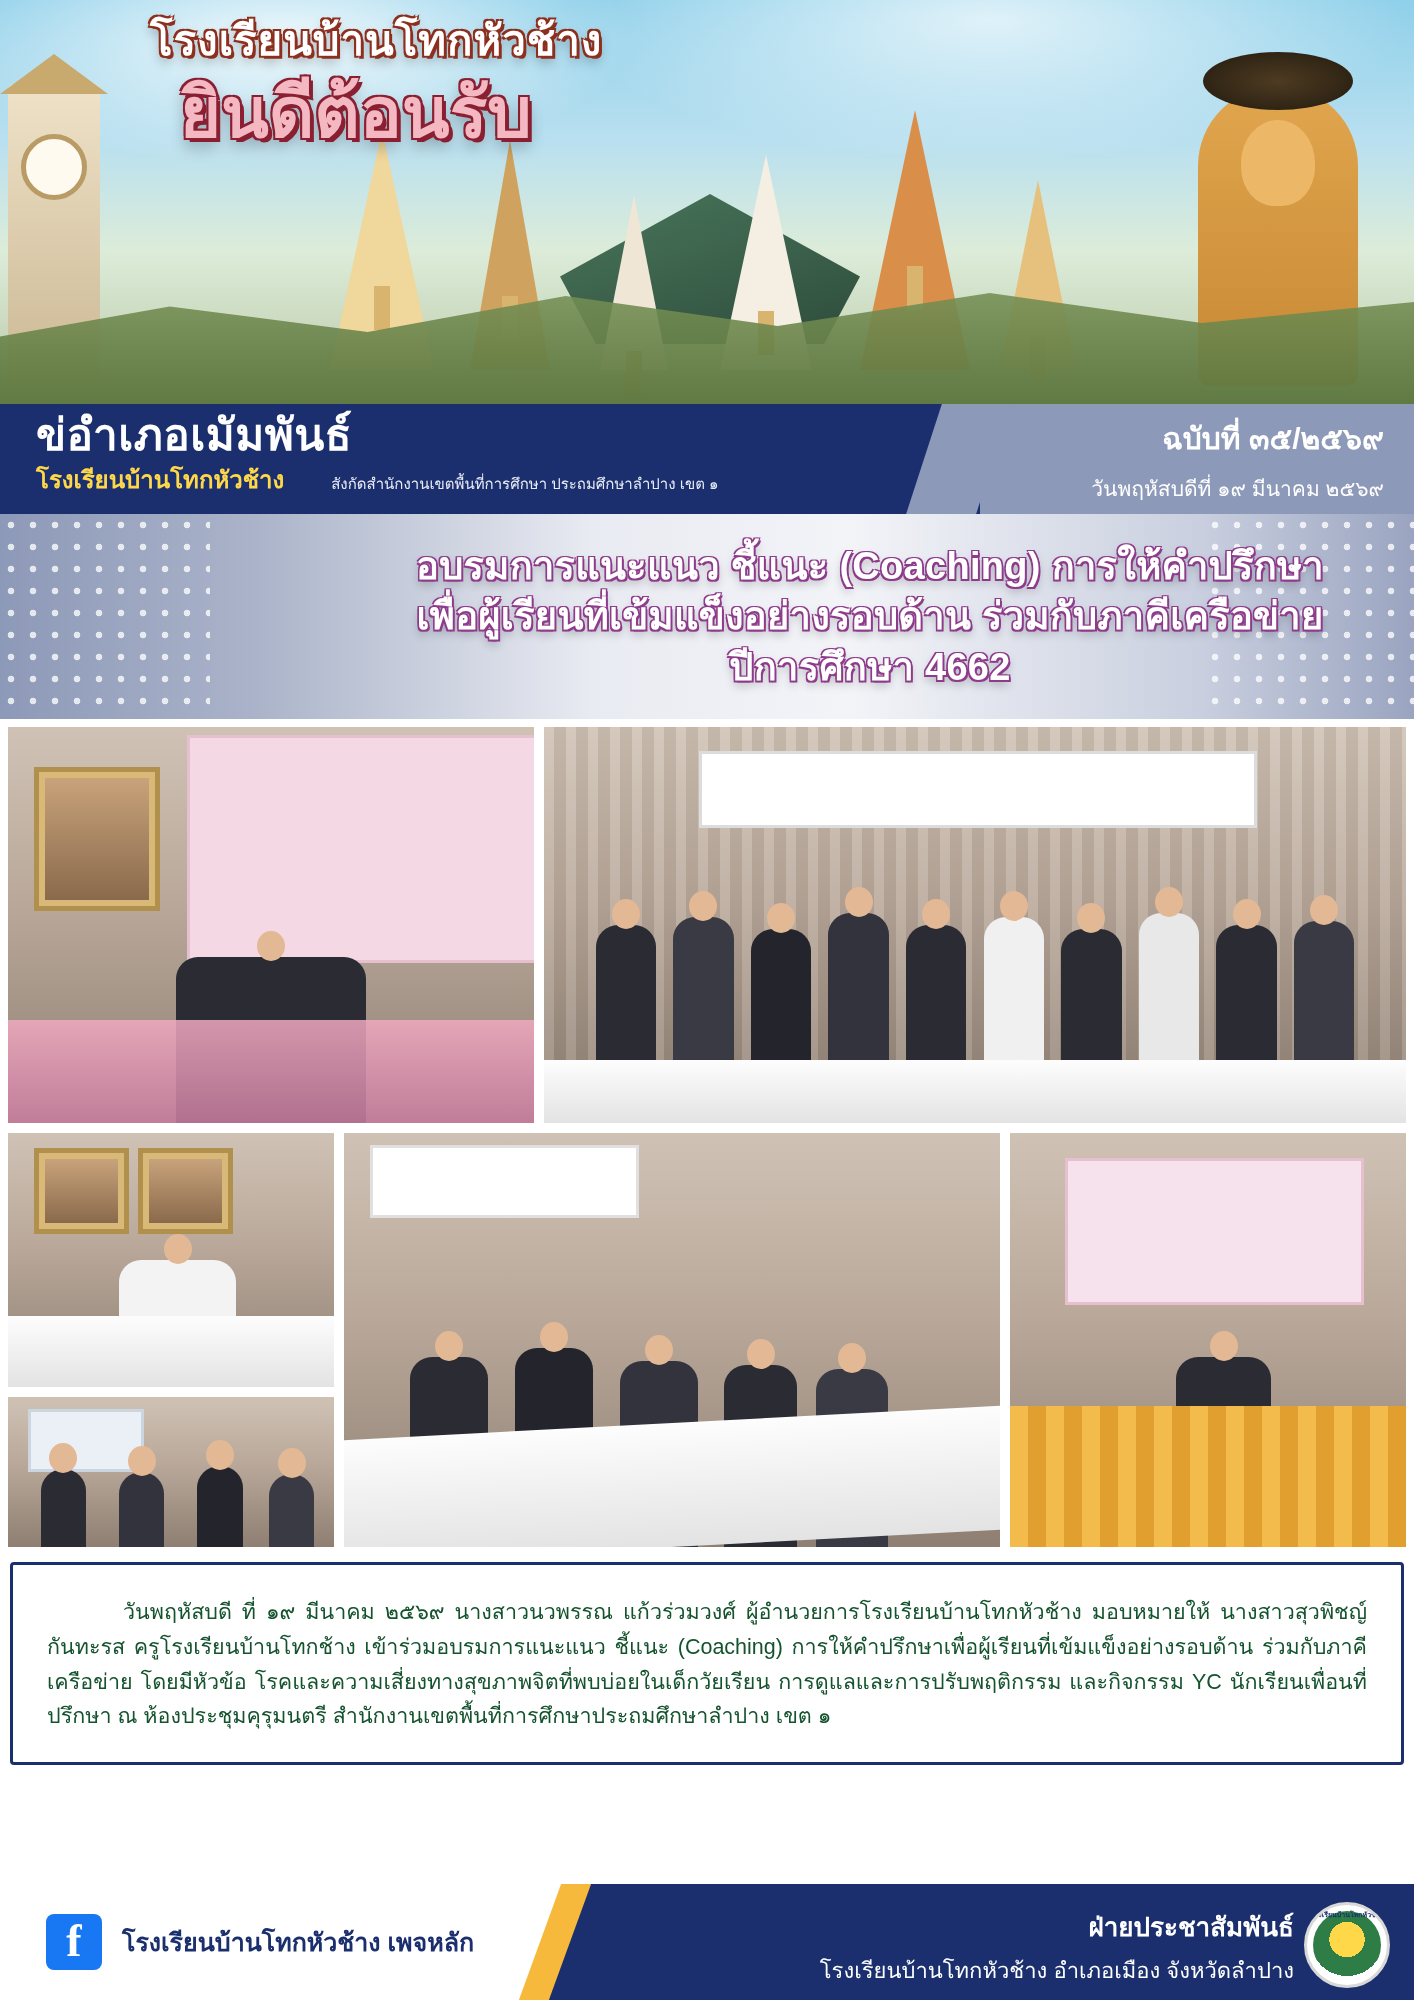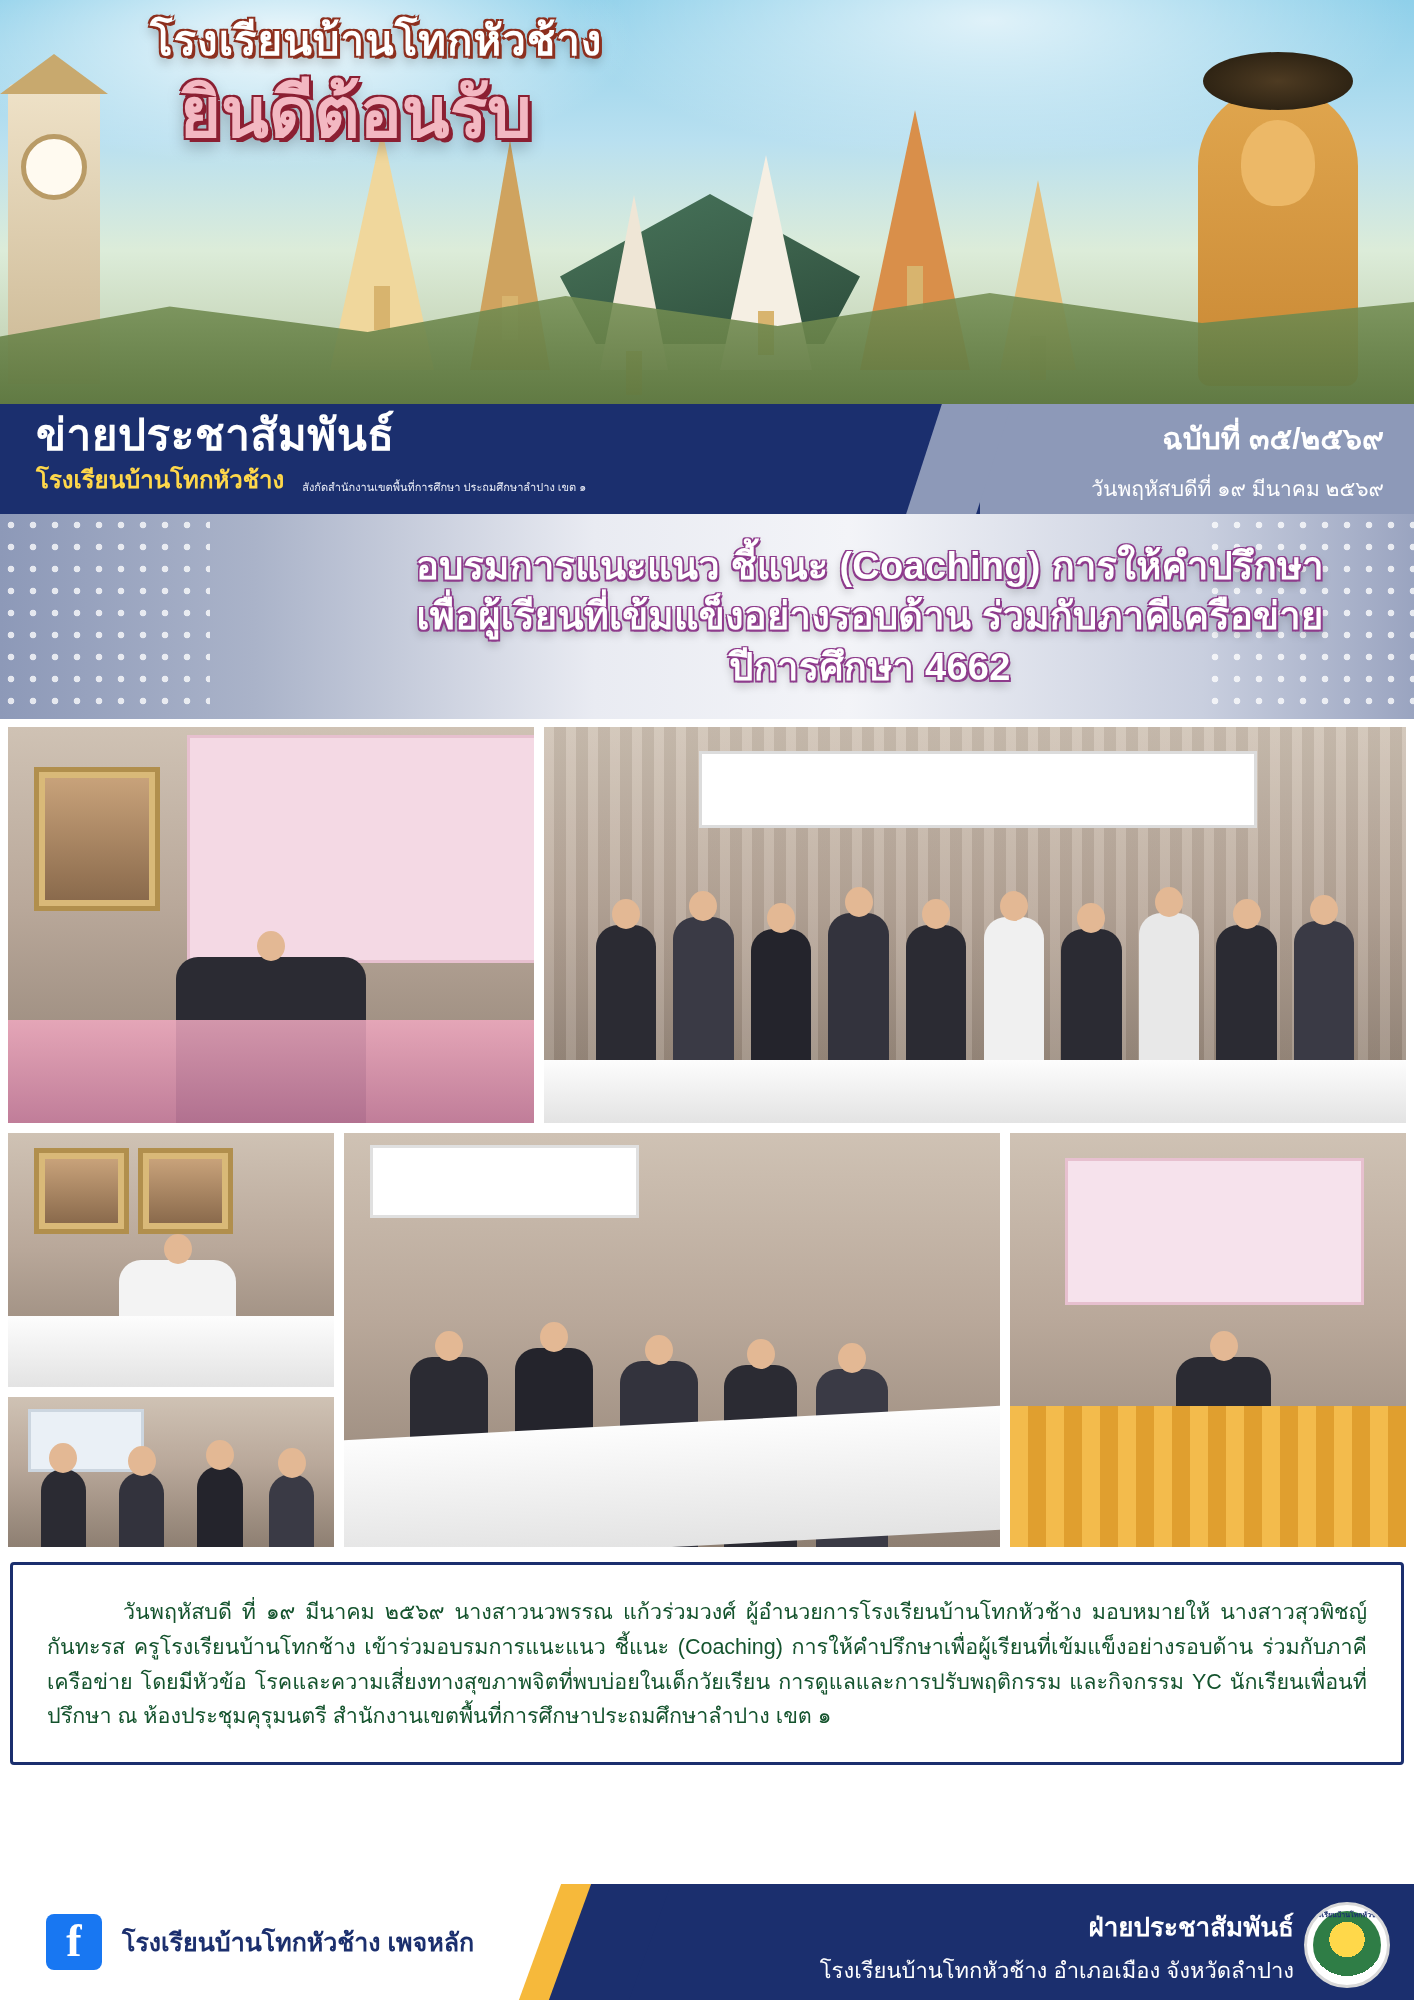--- a/index.html
+++ b/index.html
@@ -165,23 +165,24 @@
     align-items: flex-end;
     gap: 18px;
     margin-top: 2px;
   }
   .hb-school {
     font-size: 24px;
     font-weight: bold;
     color: #ffd84a;
   }
   .hb-office {
-    font-size: 11px;
+    font-size: 15px;
     color: #e9ecf6;
     padding-bottom: 3px;
+    margin-left: 29px;
   }
   .hb-right {
     position: relative;
     flex: 1;
     background: #8d99b8;
     color: #ffffff;
     text-align: right;
     padding: 18px 30px 0 0;
     box-sizing: border-box;
   }
@@ -442,21 +443,21 @@
     <div class="pagoda p5"></div>
     <div class="pagoda p6"></div>
     <div class="buddha"></div>
     <div class="hero-hill"></div>
     <div class="hero-title">โรงเรียนบ้านโทกหัวช้าง</div>
     <div class="hero-welcome">ยินดีต้อนรับ</div>
   </div>
 
   <div class="headerbar">
     <div class="hb-left">
-      <div class="hb-news">ข่ายประชาสัมพันธ์</div>
+      <div class="hb-news">ข่อำเภอเมัมพันธ์</div>
       <div class="hb-sub">
         <span class="hb-school">โรงเรียนบ้านโทกหัวช้าง</span>
         <span class="hb-office">สังกัดสำนักงานเขตพื้นที่การศึกษา ประถมศึกษาลำปาง เขต ๑</span>
       </div>
     </div>
     <div class="hb-right">
       <div class="hb-issue">ฉบับที่ ๓๕/๒๕๖๙</div>
       <div class="hb-date">วันพฤหัสบดีที่ ๑๙ มีนาคม ๒๕๖๙</div>
     </div>
   </div>

